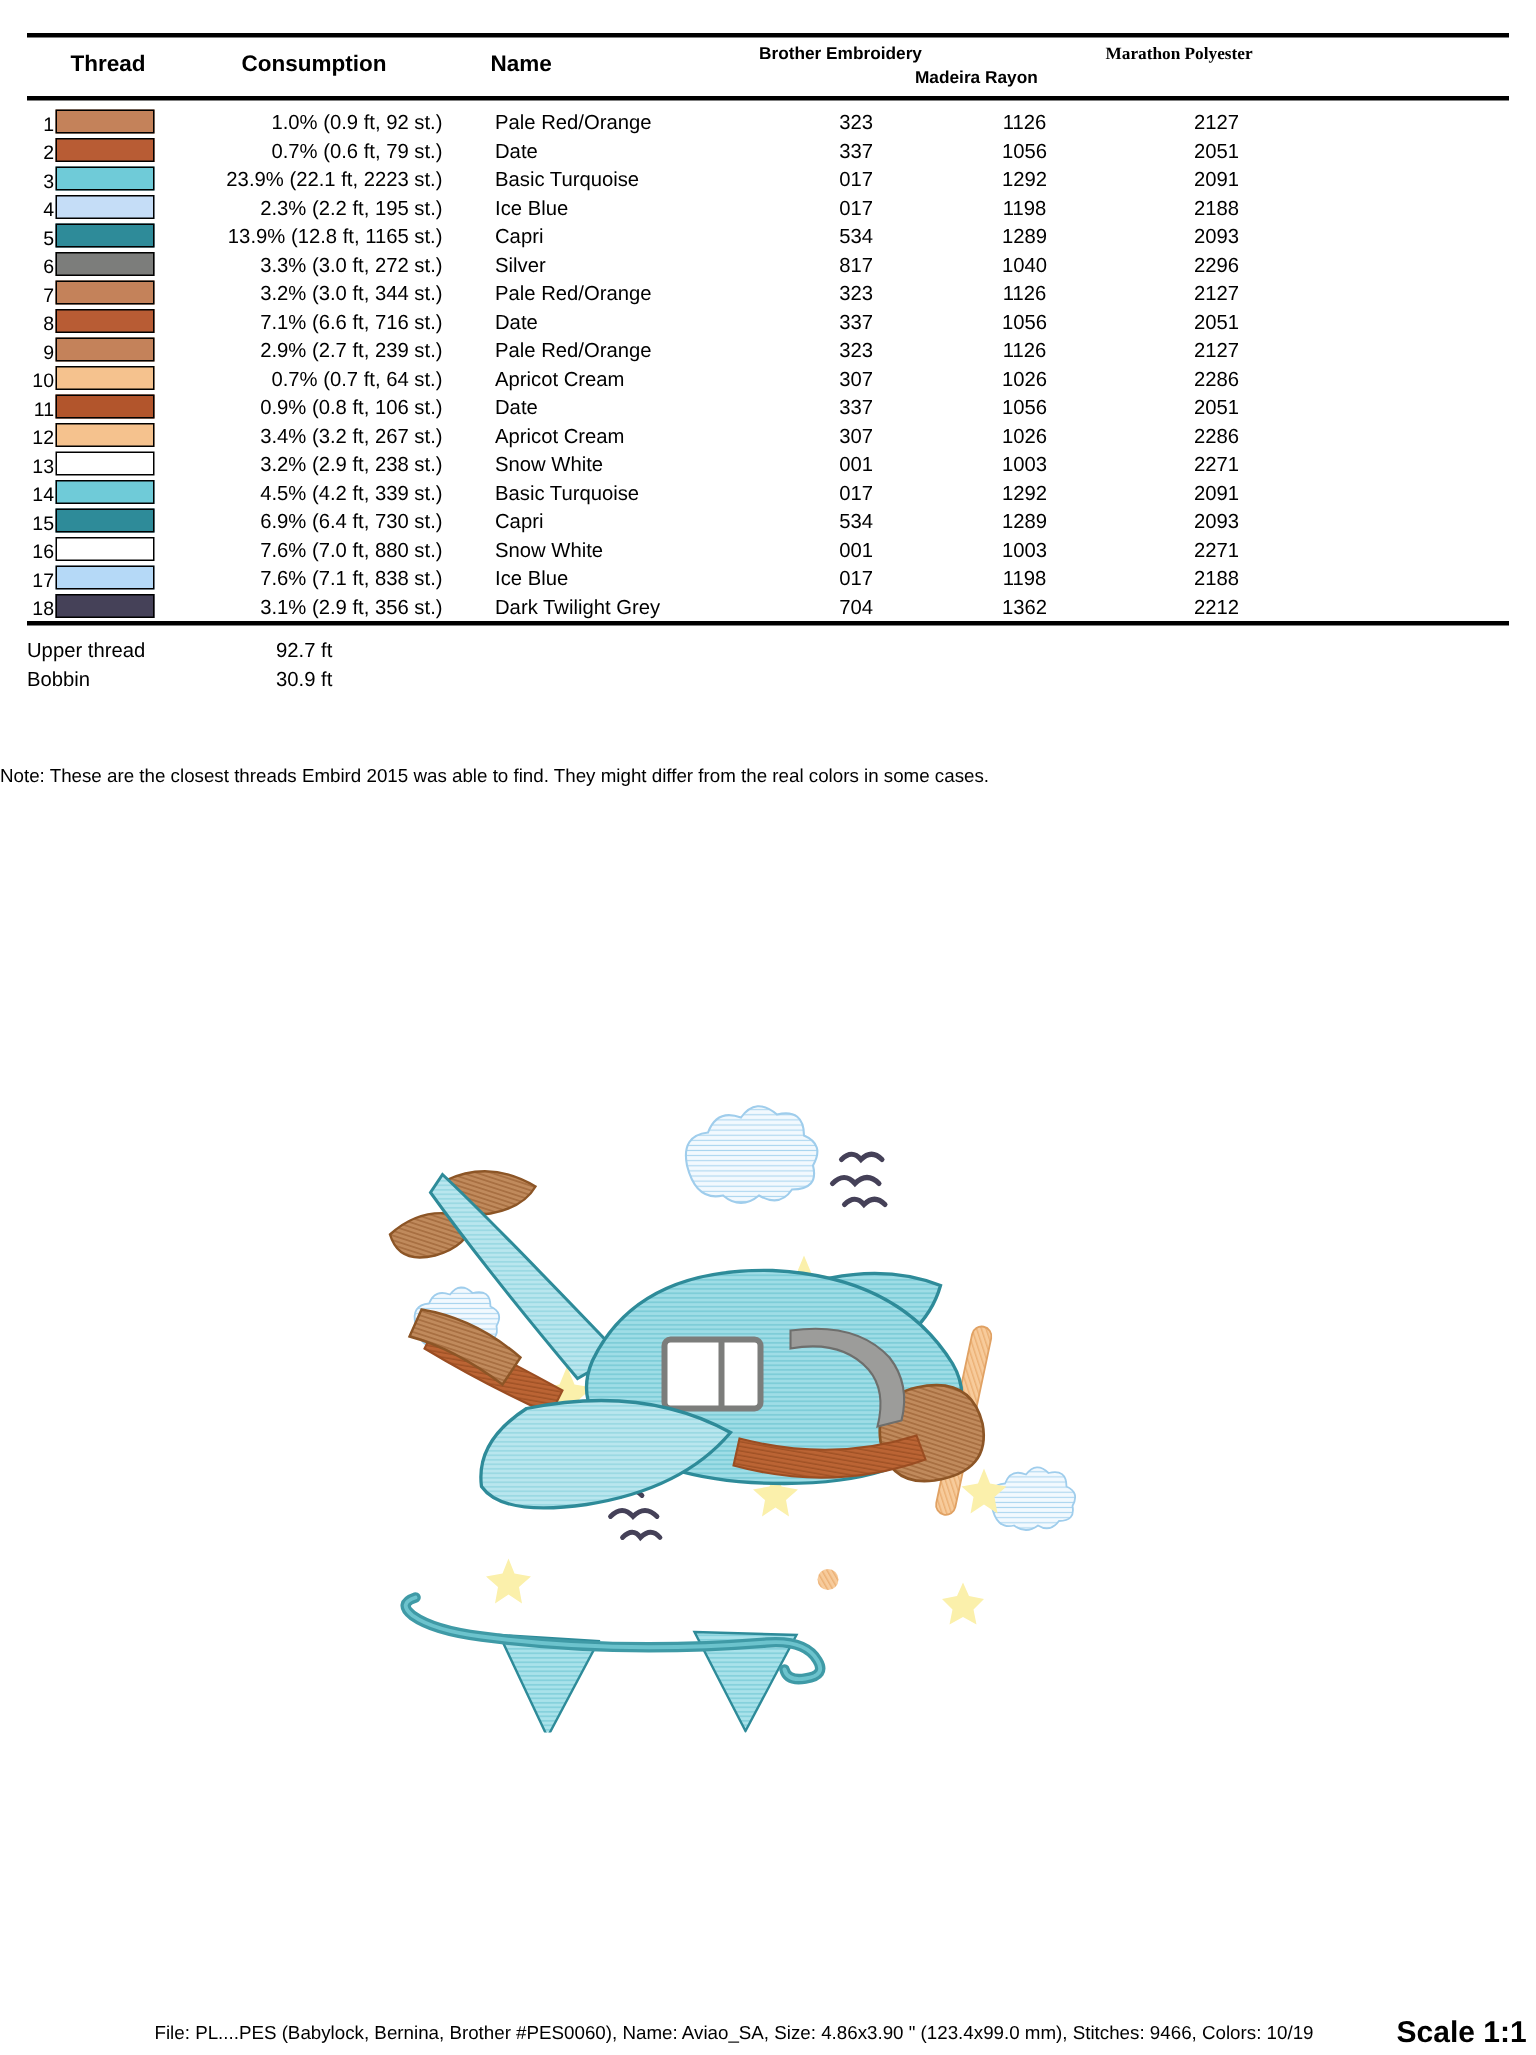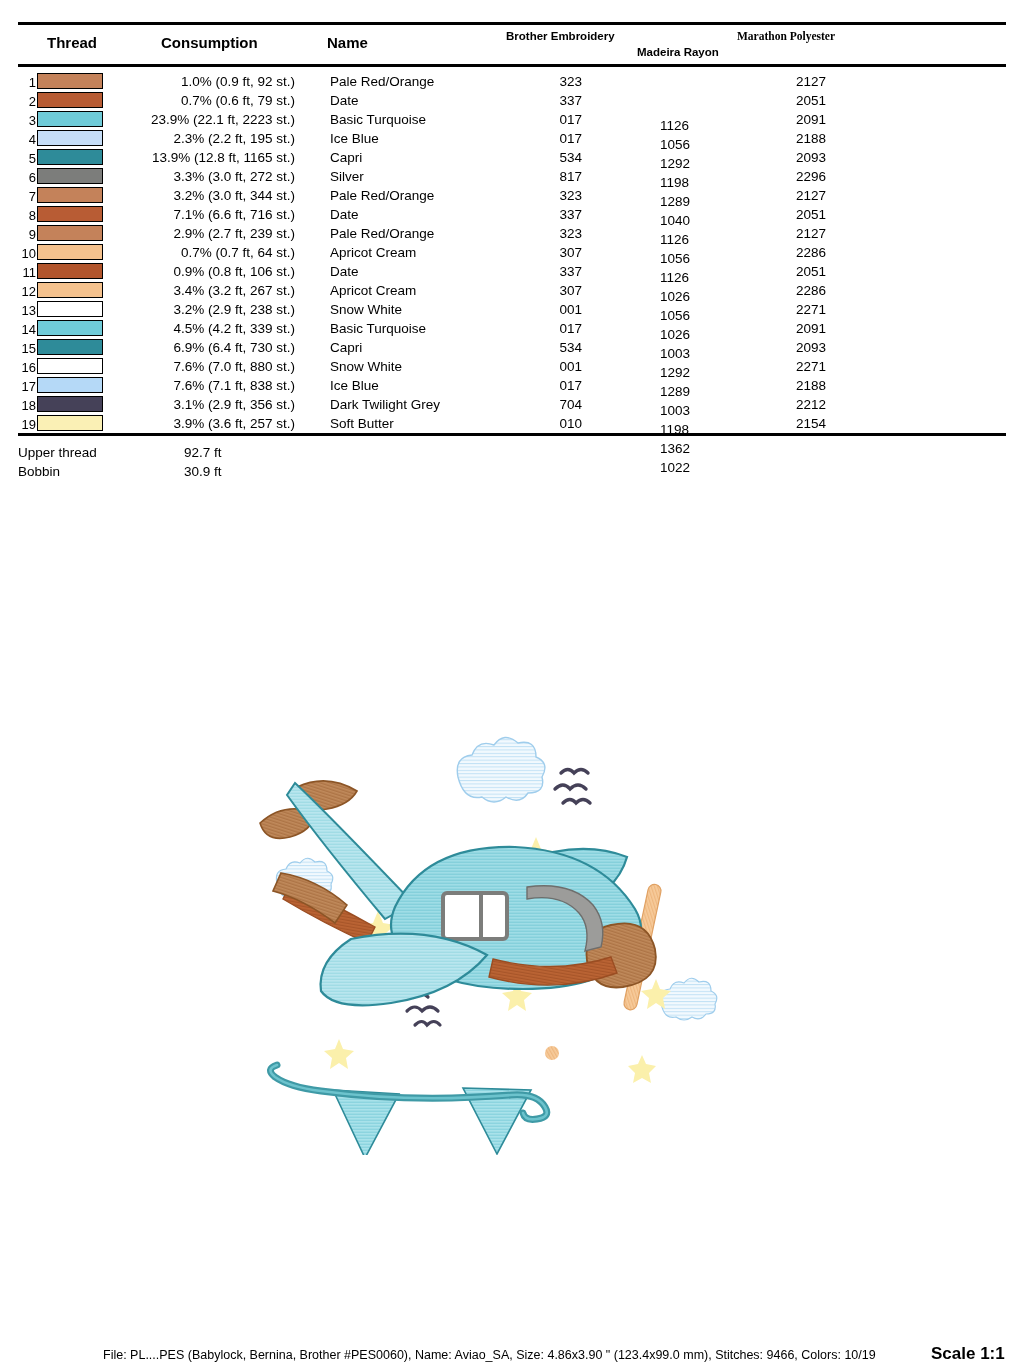--- a/index.html
+++ b/index.html
@@ -43,21 +43,21 @@
     font-weight: bold;
     white-space: nowrap;
   }
   .th-main { font-size: 15px; top: 9px; }
   .th-sub  { font-size: 11.5px; }
 
   .th-thread      { left: 47px; }
   .th-consumption { left: 161px; }
   .th-name        { left: 327px; }
   .th-brother     { left: 506px; top: 5px; }
-  .th-madeira     { left: 637px; top: 21px; }
+  .th-madeira     { left: 610px; top: 21px; }
   .th-marathon    { left: 737px; top: 5px; font-family: Liberation Serif, serif; }
 
   
   .tbody {
     position: relative;
     padding-top: 5px;
   }
   .row {
     position: relative;
     height: 19px;
@@ -81,21 +81,21 @@
     border: 1px solid #000;
     box-sizing: border-box;
   }
   .c-consumption {
     left: 110px;
     width: 185px;
     text-align: right;
   }
   .c-name   { left: 330px; }
   .c-brother  { left: 536px; width: 46px; text-align: right; }
-  .c-madeira  { left: 660px; width: 46px; text-align: left; margin-top: 44px; }
+  .c-madeira  { left: 660px; width: 46px; text-align: center; }
   .c-marathon { left: 780px; width: 46px; text-align: right; }
 
   
   .totals {
     position: relative;
     padding-top: 9px;
     font-size: 13.5px;
     text-align: right;
   }
   .totrow { position: relative; height: 19px; }
@@ -133,21 +133,21 @@
     position: absolute;
     left: 103px;
     top: 4px;
     font-size: 12.5px;
     white-space: nowrap;
   }
   .footer-scale {
     position: absolute;
     left: 931px;
     top: 0px;
-    font-size: 17px;
+    font-size: 20px;
     font-weight: bold;
     white-space: nowrap;
   }
 </style>
 </head>
 <body>
 
 <div class="sheet">
 
   <div class="rule rule-top"></div>
@@ -319,44 +319,36 @@
       </div>
       <div class="row">
         <div class="cell c-idx">18</div>
         <div class="c-swatch" style="background:#454158"></div>
         <div class="cell c-consumption">3.1% (2.9 ft, 356 st.)</div>
         <div class="cell c-name">Dark Twilight Grey</div>
         <div class="cell c-brother">704</div>
         <div class="cell c-madeira">1362</div>
         <div class="cell c-marathon">2212</div>
       </div>
-      <div class="row">
-        <div class="cell c-idx">19</div>
-        <div class="c-swatch" style="background:#faf0b5"></div>
-        <div class="cell c-consumption">3.9% (3.6 ft, 257 st.)</div>
-        <div class="cell c-name">Soft Butter</div>
-        <div class="cell c-brother">010</div>
-        <div class="cell c-madeira">1022</div>
-        <div class="cell c-marathon">2154</div>
-      </div>
     </div>
 
   <div class="rule rule-bot"></div>
 
   <div class="totals" id="totals">
       <div class="totrow">
         <div class="tot-label">Upper thread</div>
         <div class="tot-value">92.7 ft</div>
       </div>
       <div class="totrow">
         <div class="tot-label">Bobbin</div>
         <div class="tot-value">30.9 ft</div>
       </div>
     </div>
 
+  <div class="note">Note: These are the closest threads Embird 2015 was able to find. They might differ from the real colors in some cases.</div>
 </div>
 
 <div class="design-wrap">
   <svg width="500" height="420" viewBox="0 0 500 420" xmlns="http://www.w3.org/2000/svg">
     <defs>
 
       <pattern id="stitchH" width="6" height="3" patternUnits="userSpaceOnUse">
         <rect width="6" height="3" fill="#9fdde6"></rect>
         <line x1="0" y1="1.2" x2="6" y2="1.2" stroke="#6ec5d2" stroke-width="0.8"></line>
       </pattern>

